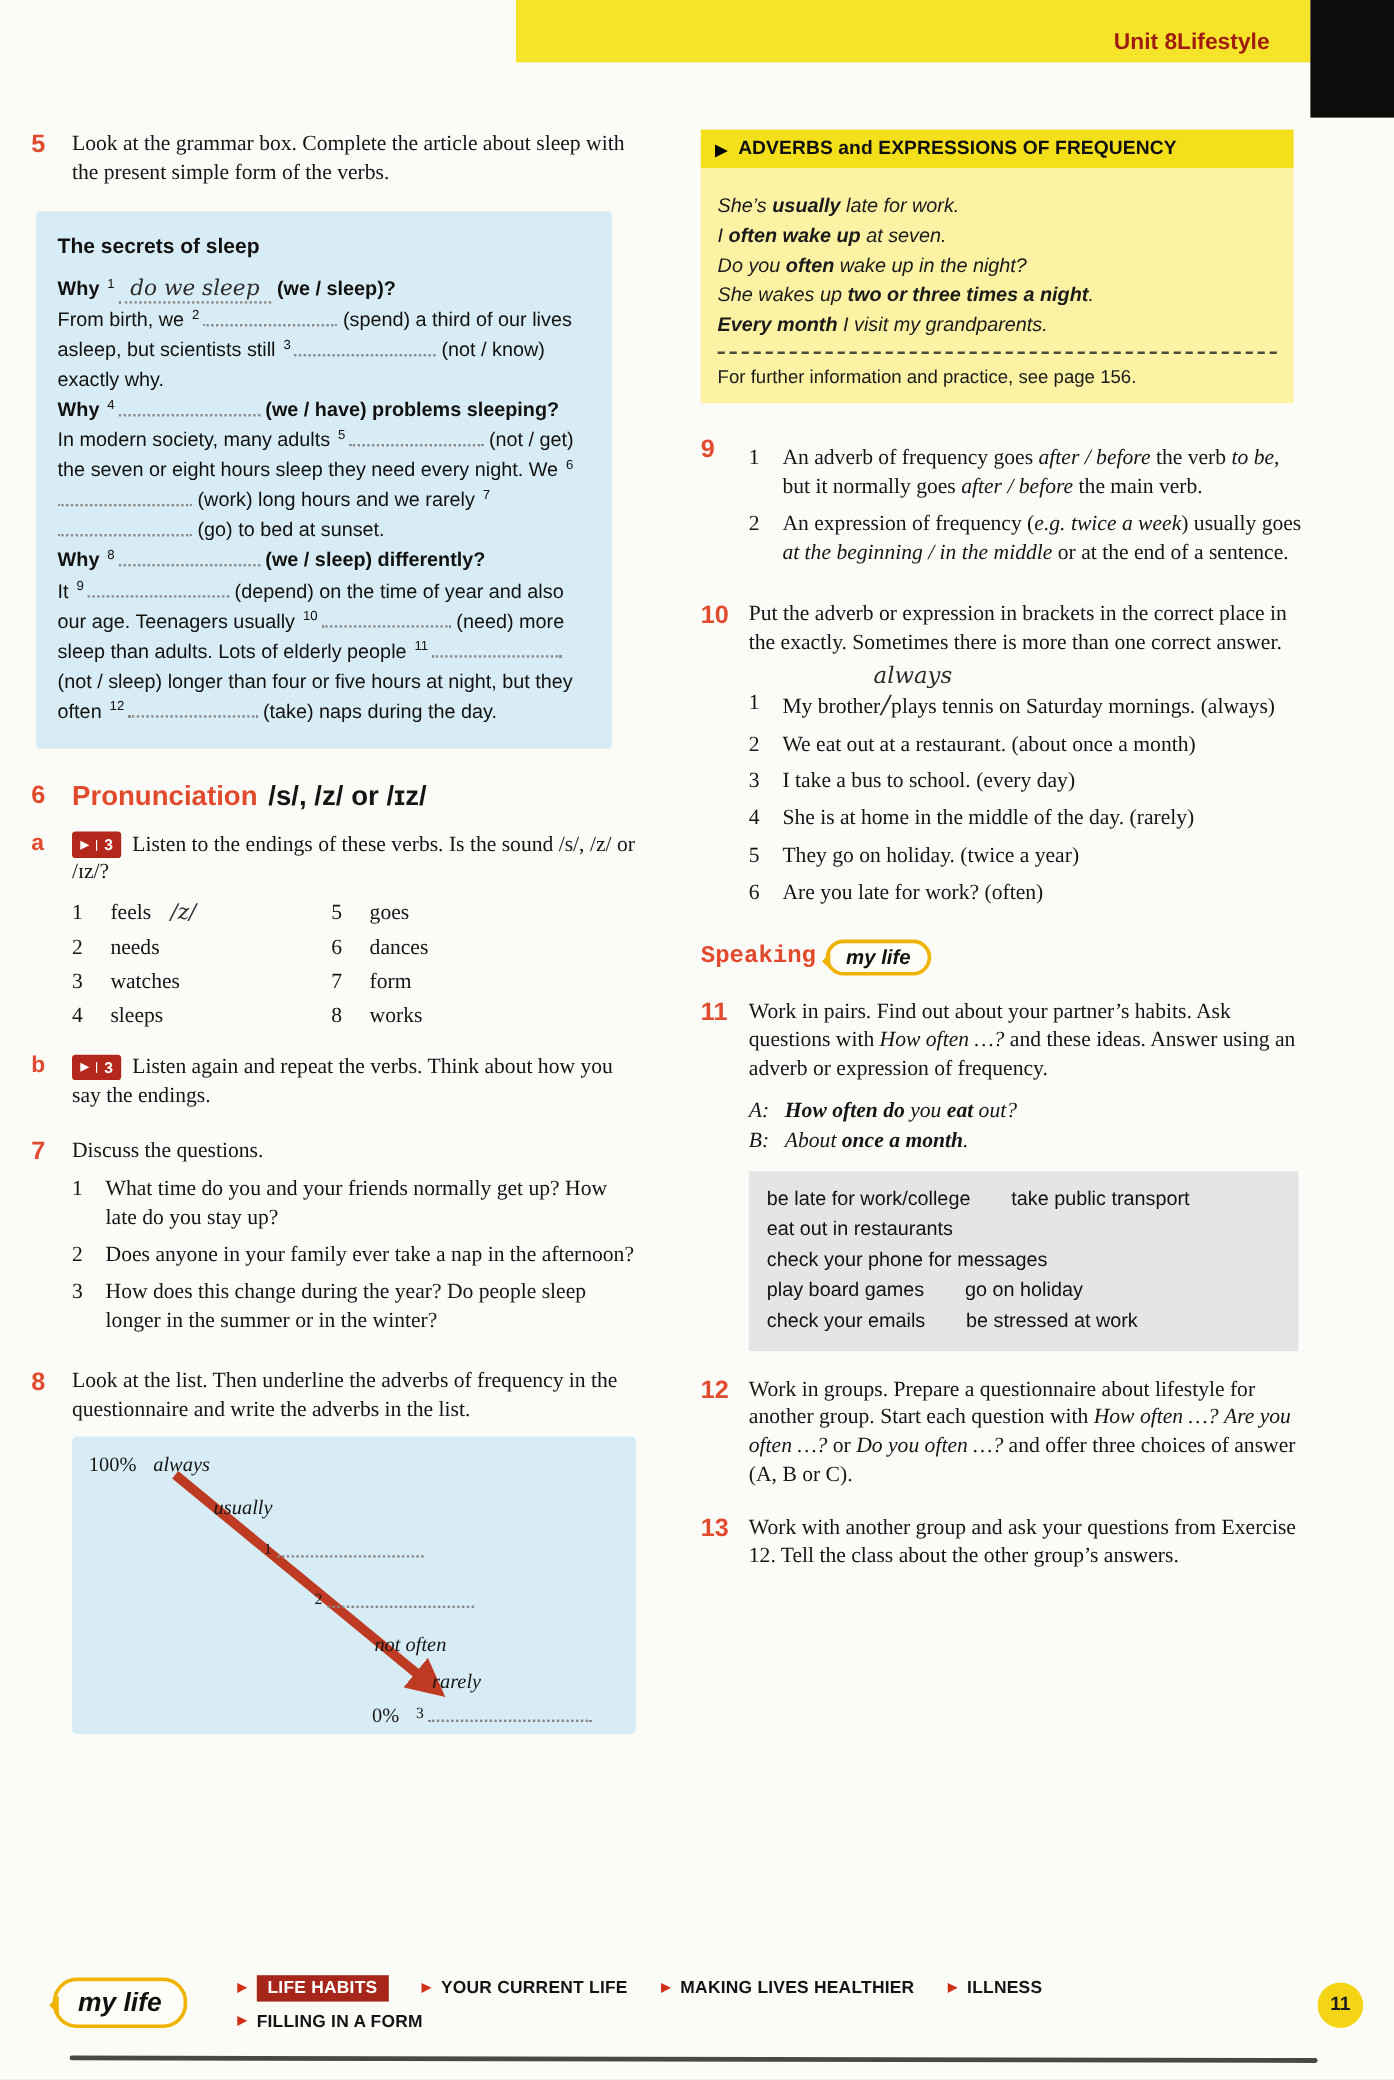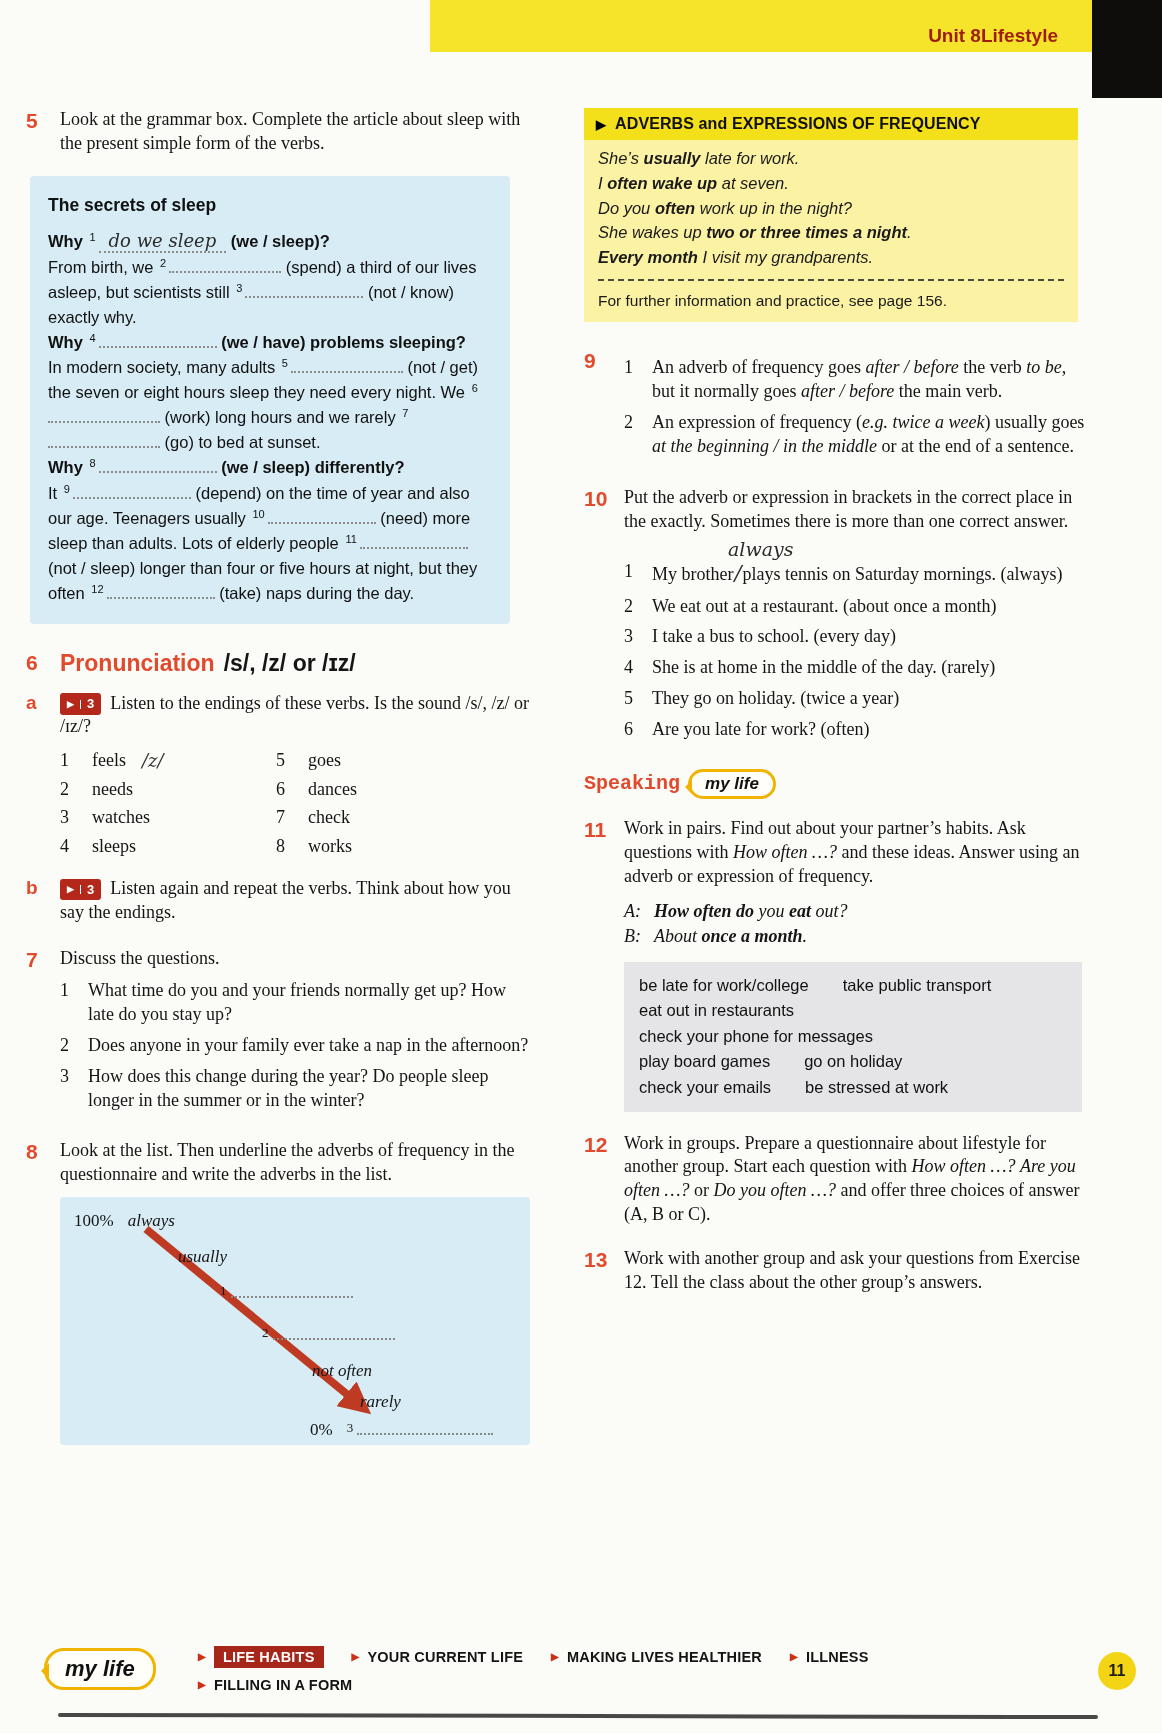--- a/index.html
+++ b/index.html
@@ -73,21 +73,21 @@
   .dg-num{font-size:13px;vertical-align:3px;margin-right:4px}
   .dg-blank{display:inline-block;border-bottom:2px dotted #888;height:12px;width:122px}
   .dg-blank.w3{width:136px}
   .dg-gap{display:inline-block;width:14px}
 
   
   .grammarbox{width:494px;margin-bottom:26px;font-family:"Liberation Sans",sans-serif}
   .gb-header{display:flex;align-items:center;background:#f4df1b;padding:7px 12px;font-weight:bold;
     font-size:16px;color:#101010;letter-spacing:.1px}
   .gb-play{color:#000;margin-right:9px;font-size:13px;line-height:1}
-  .gb-body{background:#fbf2a4;padding:6px 14px 0;font-size:16.5px;line-height:1.5;color:#1a1a1a}
+  .gb-body{background:#fbf2a4;padding:20px 14px 0;font-size:16.5px;line-height:1.5;color:#1a1a1a}
   .gb-body p{margin:0}
   .gb-footer{border-top:2px dashed #4d4d3d;margin-top:9px;padding:8px 0 10px;font-size:15.5px}
 
   
   .ex10-item1 .itext{position:relative}
   .hand-above{position:absolute;top:-23px;left:76px;font-family:"DejaVu Serif",serif;font-style:italic;
     font-size:19px;color:#2c2c2c}
   .hand-caret{font-family:"DejaVu Serif",serif;font-style:italic;font-size:21px;color:#2c2c2c;margin:0 1px}
   .mt-hand{margin-top:26px}
 
@@ -195,21 +195,21 @@
         <div class="verb-row">
             <span class="vnum">5</span>
             <span>goes</span>
           </div>
         <div class="verb-row">
             <span class="vnum">6</span>
             <span>dances</span>
           </div>
         <div class="verb-row">
             <span class="vnum">7</span>
-            <span>check</span>
+            <span>form</span>
           </div>
         <div class="verb-row">
             <span class="vnum">8</span>
             <span>works</span>
           </div>
       </div>
     </div>
 
     <div class="subex" style="margin-bottom:22px">
       <span class="subletter">b</span>
@@ -270,21 +270,21 @@
   <div class="col-right">
 
     <div class="grammarbox">
       <div class="gb-header">
         <span class="gb-play">▶</span>
         <span>ADVERBS and EXPRESSIONS OF FREQUENCY</span>
       </div>
       <div class="gb-body">
         <p><span class="seg-i">She’s </span><span class="seg-bi">usually</span><span class="seg-i"> late for work.</span></p>
         <p><span class="seg-i">I </span><span class="seg-bi">often wake up</span><span class="seg-i"> at seven.</span></p>
-        <p><span class="seg-i">Do you </span><span class="seg-bi">often</span><span class="seg-i"> work up in the night?</span></p>
+        <p><span class="seg-i">Do you </span><span class="seg-bi">often</span><span class="seg-i"> wake up in the night?</span></p>
         <p><span class="seg-i">She wakes up </span><span class="seg-bi">two or three times a night</span><span class="seg-i">.</span></p>
         <p><span class="seg-bi">Every month</span><span class="seg-i"> I visit my grandparents.</span></p>
         <div class="gb-footer">For further information and practice, see page 156.</div>
       </div>
     </div>
 
     <div class="ex">
       <span class="exnum">9</span>
       <div class="exbody">
         <div class="numitems">

